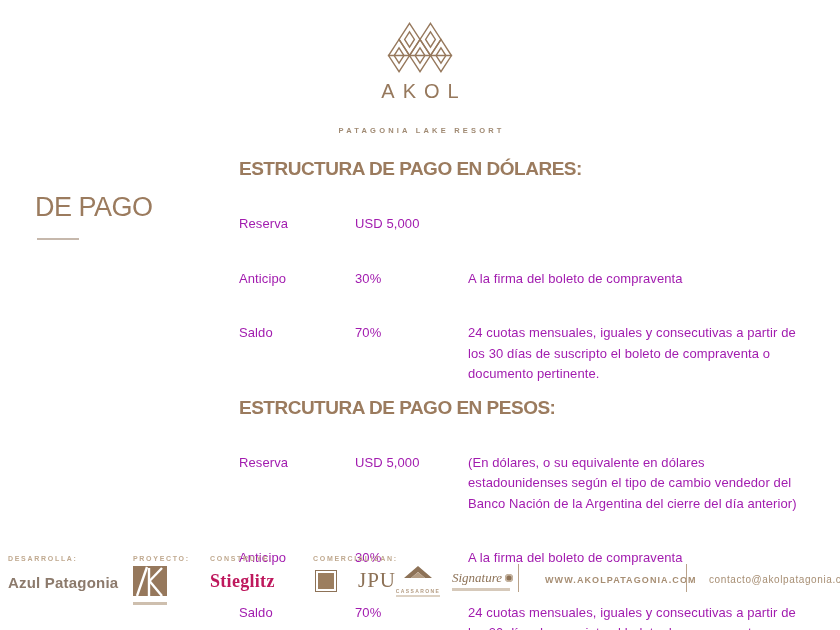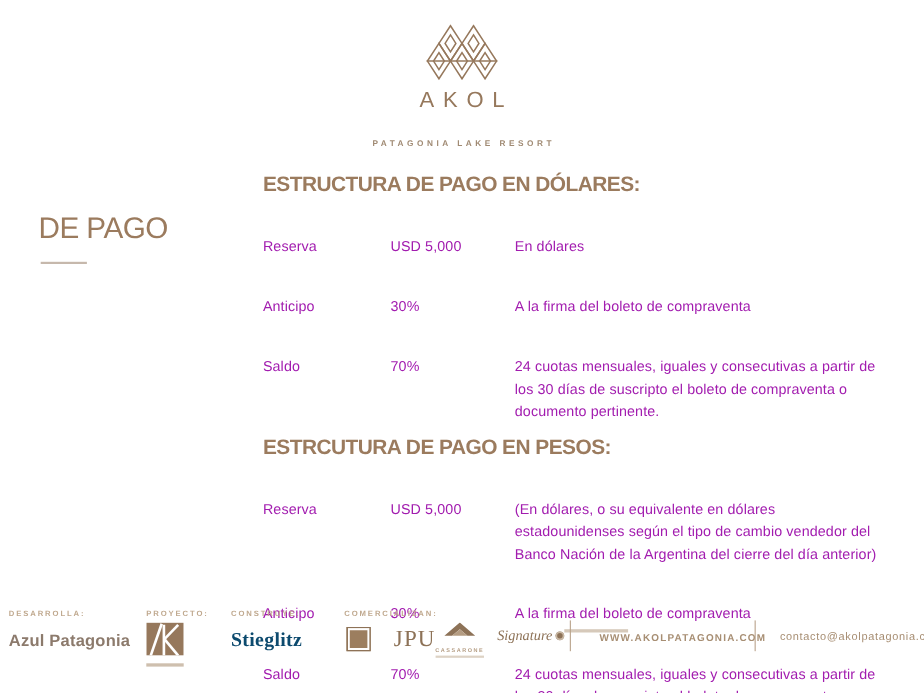--- a/index.html
+++ b/index.html
@@ -67,21 +67,21 @@
 
   .logo-azul {
     position: absolute; left: 8px; top: 26px;
     font-size: 15px; font-weight: 700; color: #8c7a6c; letter-spacing: 0.2px;
   }
   .logo-k { position: absolute; left: 133px; top: 18px; width: 34px; }
   .logo-k .subtext-bar { margin-top: 2px; width: 34px; height: 3px; background: #b49c82; opacity: 0.65; }
   .logo-stieglitz {
     position: absolute; left: 210px; top: 23px;
     font-family: "Liberation Serif", serif;
-    font-size: 18px; font-weight: 700; color: #0c4a6e; letter-spacing: 0.3px;
+    font-size: 18px; font-weight: 700; color: #be185d; letter-spacing: 0.3px;
   }
   .logo-jpu {
     position: absolute; left: 315px; top: 20px;
     display: flex; align-items: center; gap: 21px;
   }
   .jpu-square {
     width: 22px; height: 22px; background: #9c7e5f;
     border: 1px solid #8d7257; box-shadow: inset 0 0 0 2px #ffffff;
   }
   .jpu-text {
@@ -92,21 +92,21 @@
     position: absolute; left: 392px; top: 18px; width: 52px;
     display: flex; flex-direction: column; align-items: center;
   }
   .cassarone-name {
     margin-top: 2px; font-size: 5px; letter-spacing: 1.4px;
     color: #b49c82; font-weight: 700;
   }
   .cassarone-bar { margin-top: 1px; width: 44px; height: 2px; background: #c7b49d; opacity: 0.6; }
   .logo-signature {
     position: absolute; left: 452px; top: 22px;
-    display: flex; flex-direction: row;
+    display: flex; flex-direction: column;
   }
   .signature-line { display: flex; align-items: center; gap: 3px; }
   .signature-name {
     font-family: "Liberation Serif", serif; font-style: italic;
     font-size: 13px; color: #8d7257;
   }
   .signature-globe {
     width: 8px; height: 8px; border-radius: 50%;
     background: #8d7257; box-shadow: inset 0 0 0 1.5px #c9b8a4;
   }
@@ -161,21 +161,20 @@
 </h1>
 <div class="title-rule"></div>
 
 <main class="content">
 
   <h2 class="section-title">ESTRUCTURA DE PAGO EN DÓLARES:</h2>
 
   <div class="pay-row">
     <span>Reserva</span>
     <span>USD 5,000</span>
-    <span>En dólares</span>
   </div>
   <div class="pay-row">
     <span>Anticipo</span>
     <span>30%</span>
     <span>A la firma del boleto de compraventa</span>
   </div>
   <div class="pay-row">
     <span>Saldo</span>
     <span>70%</span>
     <span>24 cuotas mensuales, iguales y consecutivas a partir de los 30 días de suscripto el boleto de compraventa o documento pertinente.</span>

